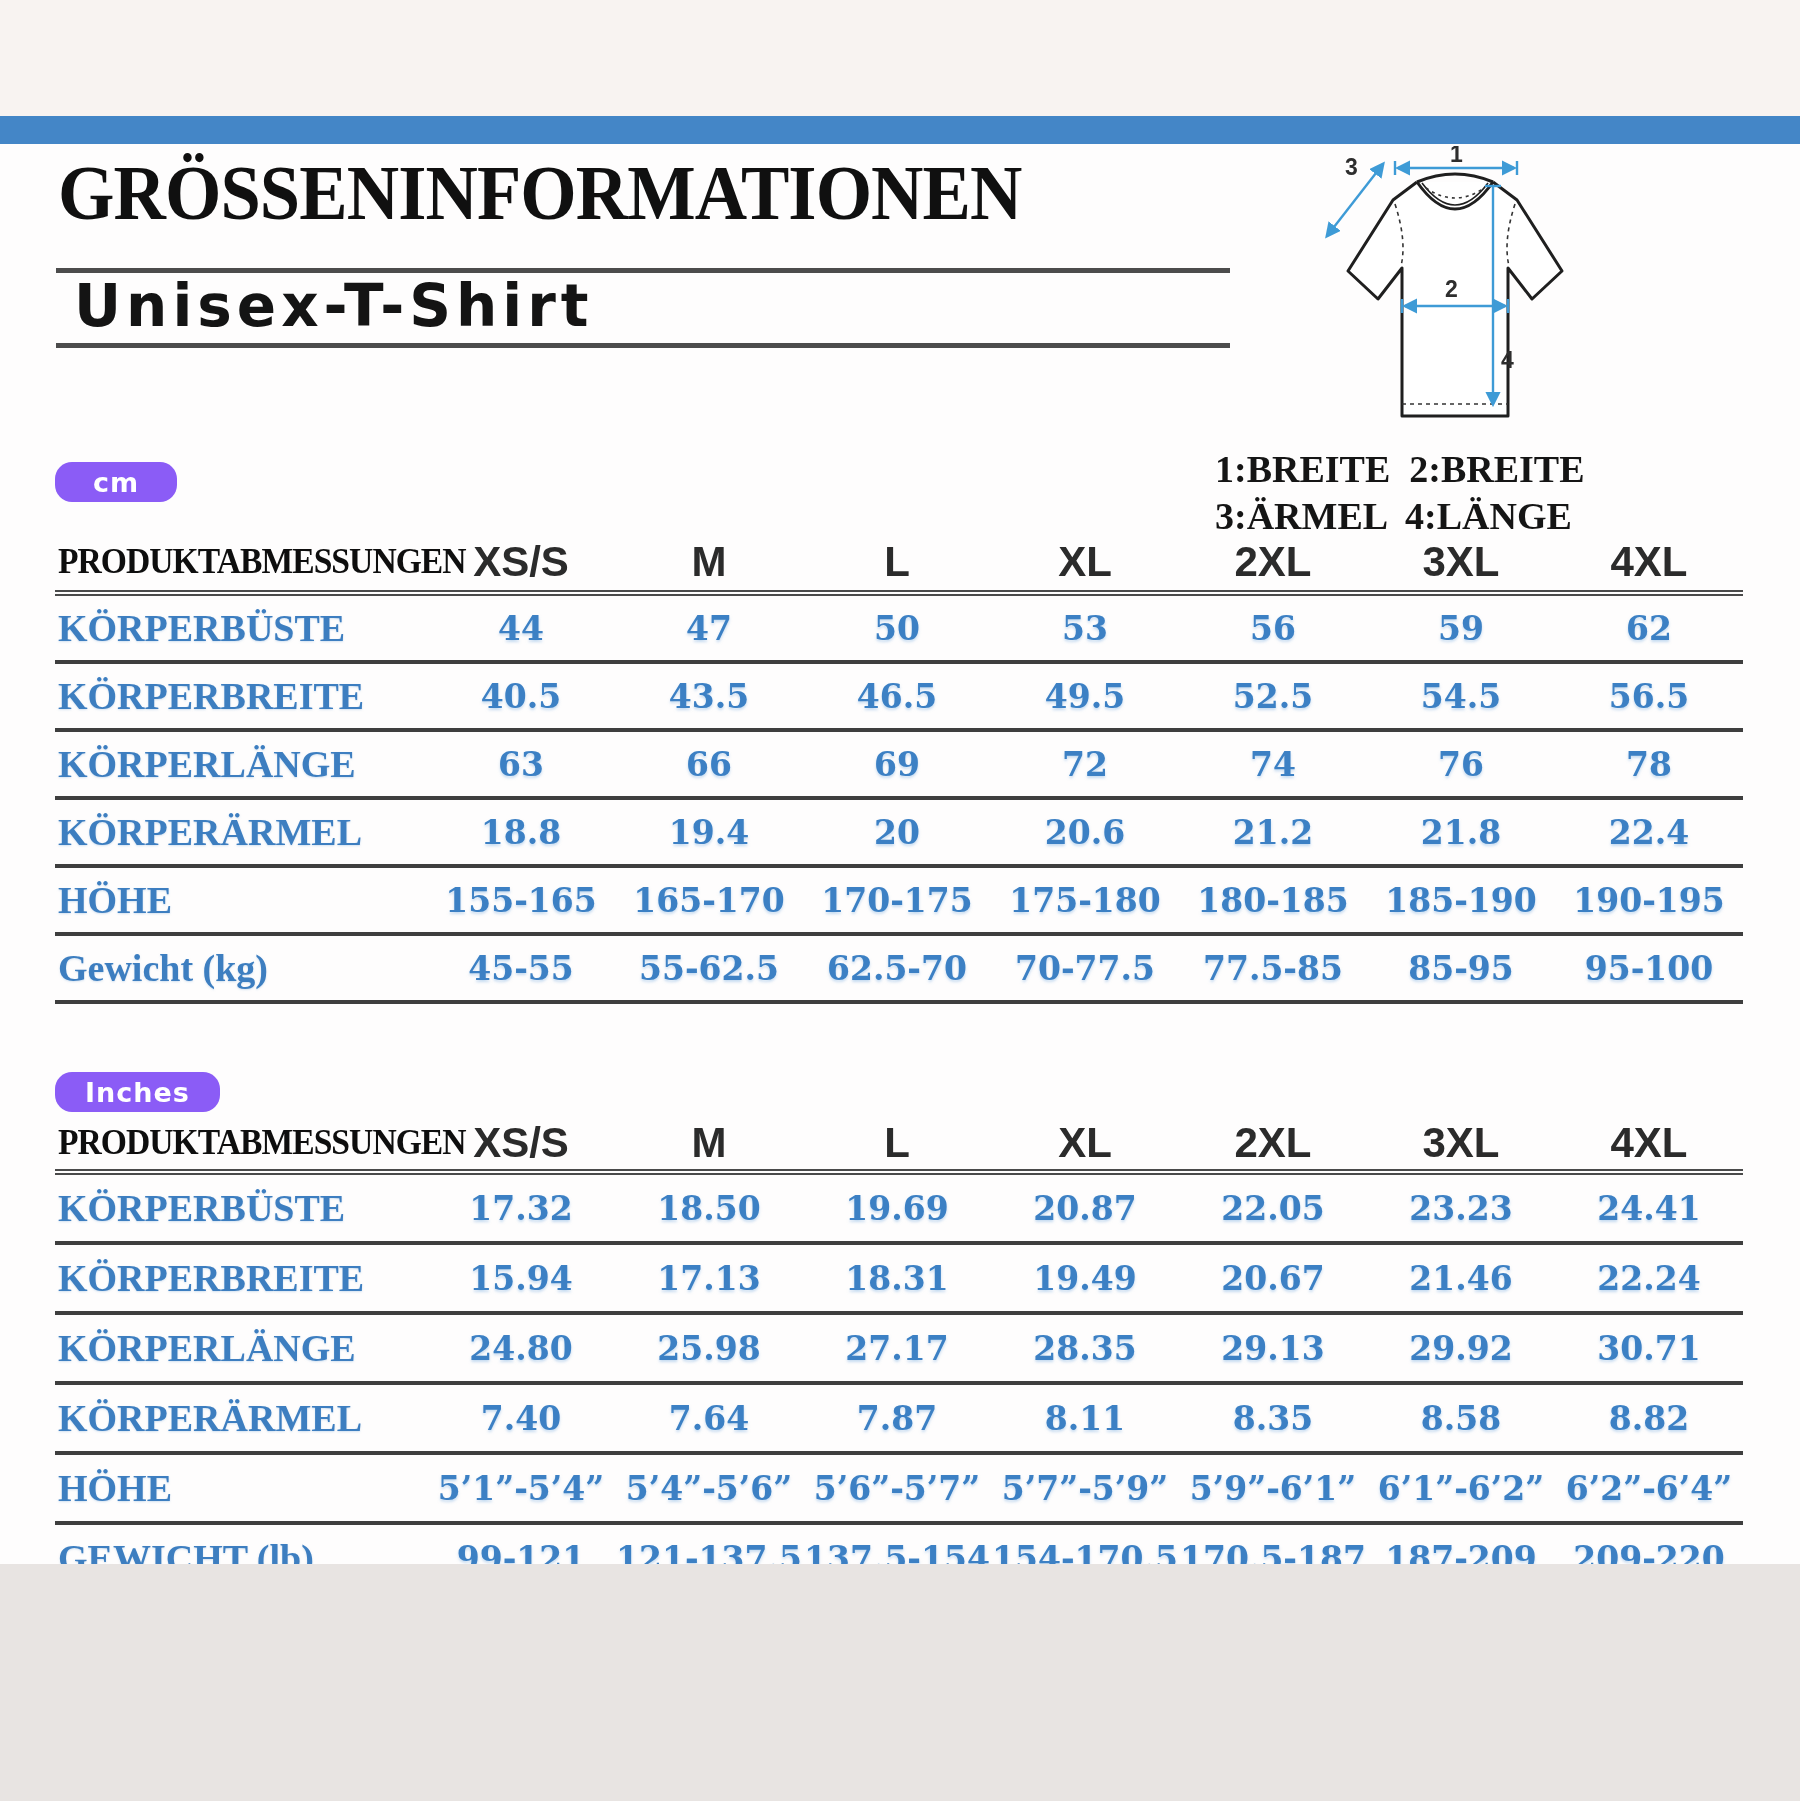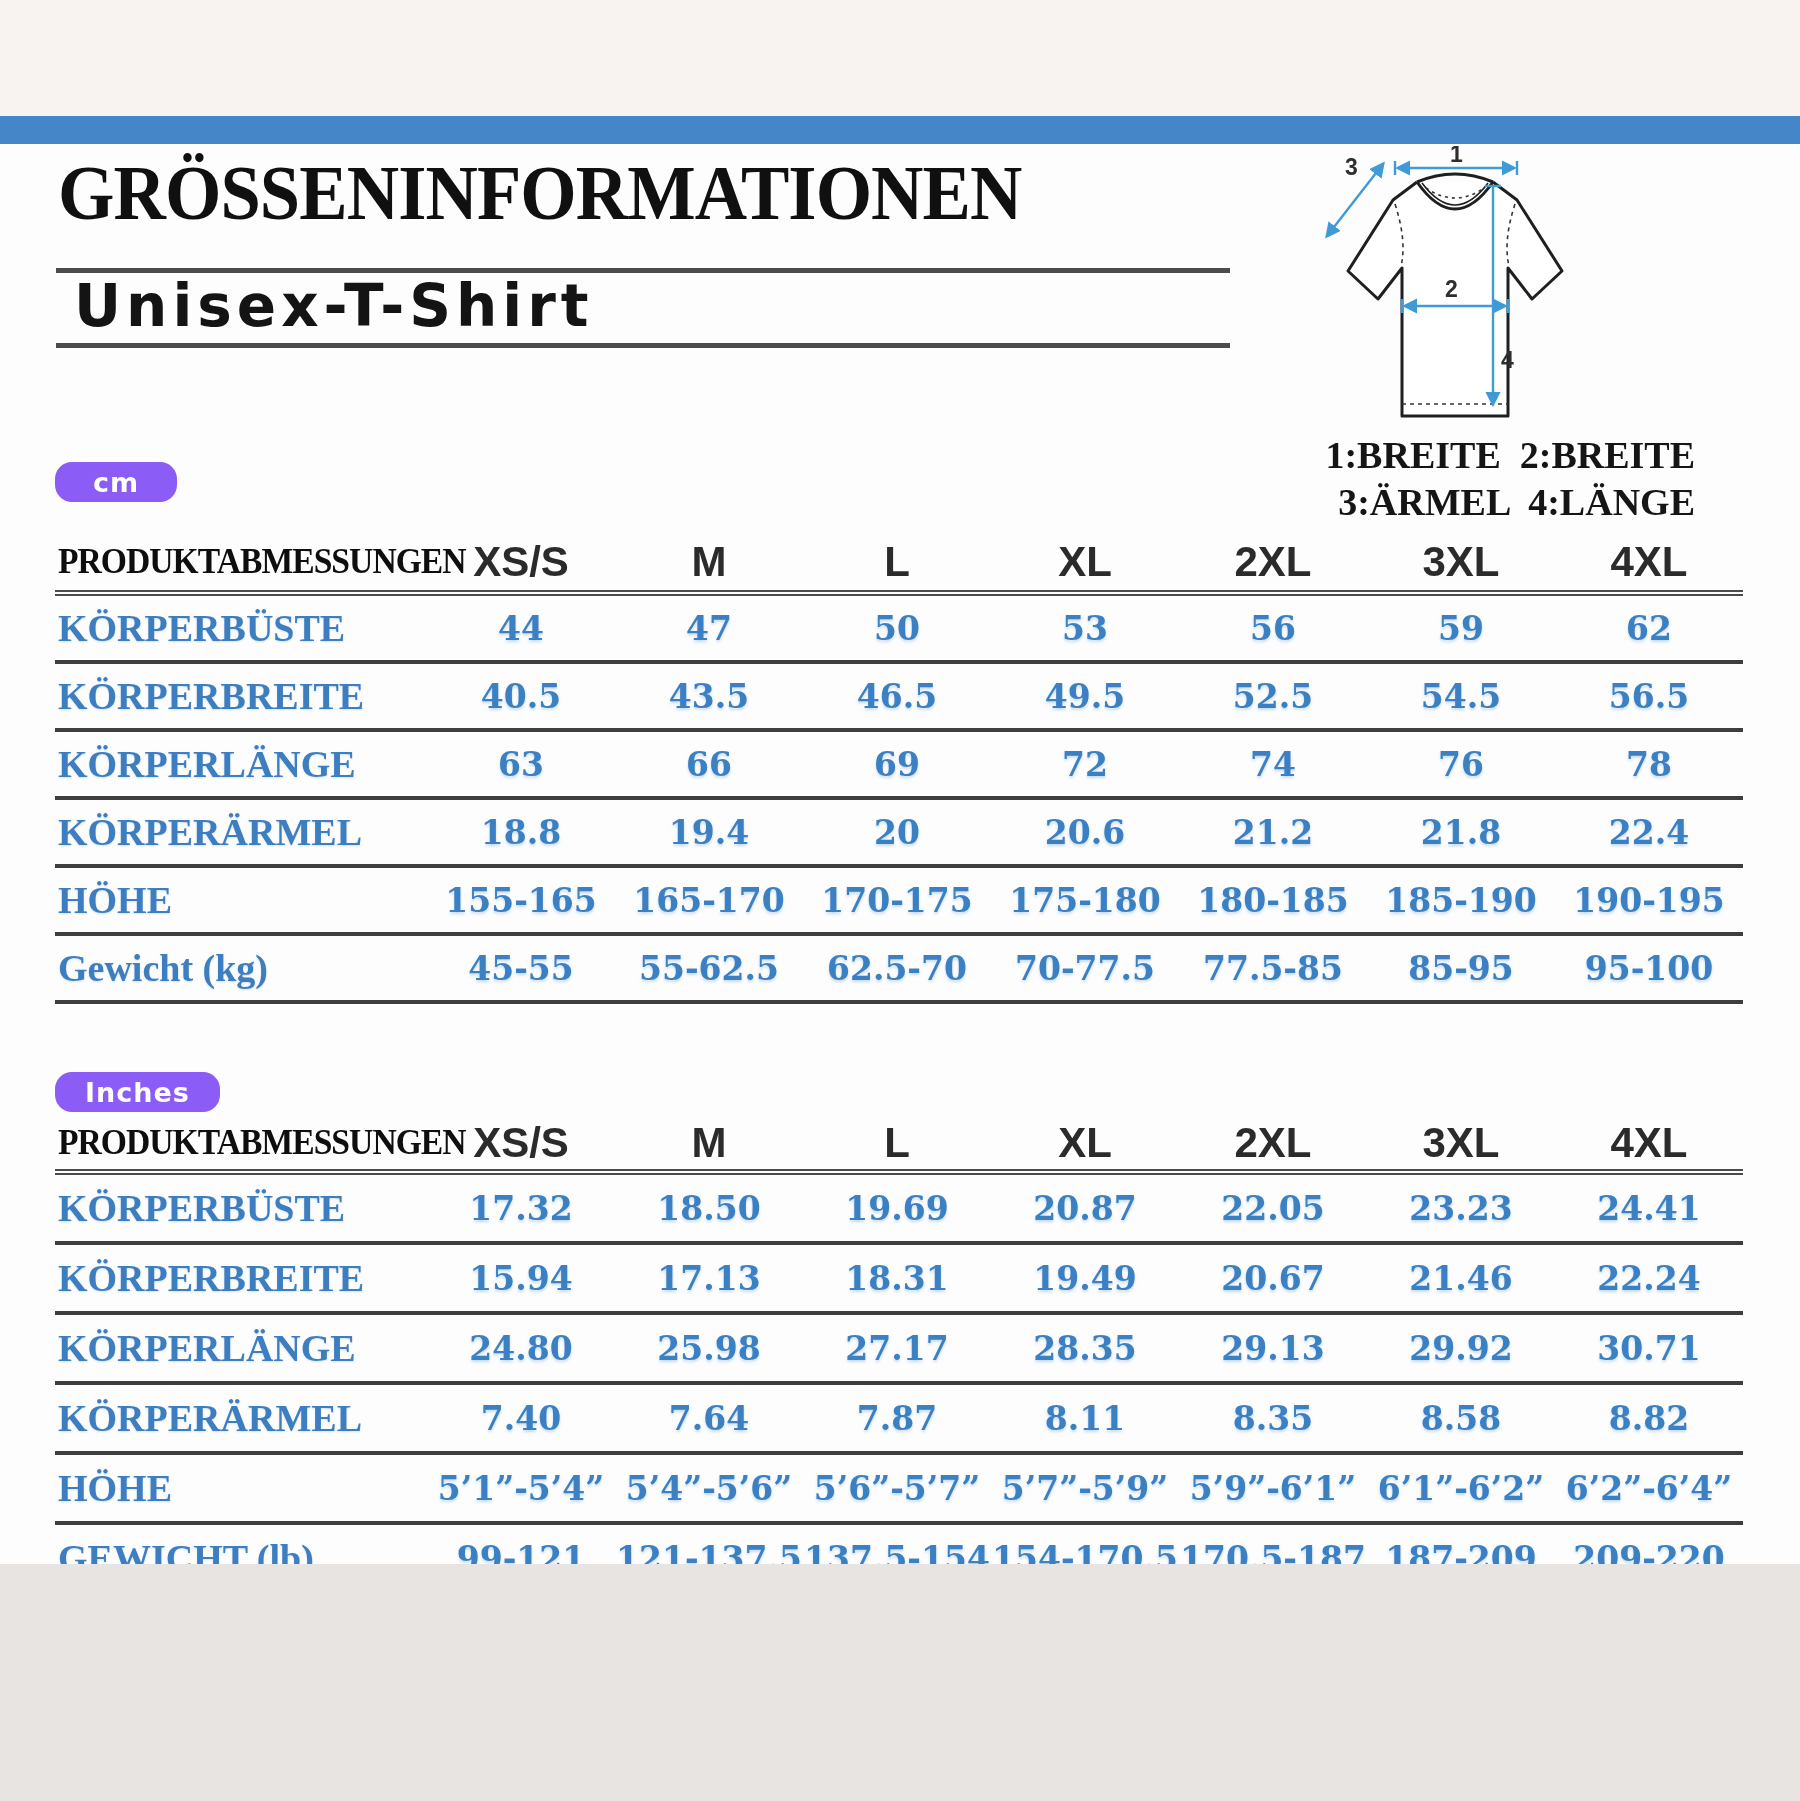--- a/index.html
+++ b/index.html
@@ -14,21 +14,21 @@
   .title{position:absolute;left:58px;top:8px;margin:0;font:bold 78px/82px "Liberation Serif",serif;
          color:#101010;letter-spacing:-1px;transform:scaleX(.93);transform-origin:left top;white-space:nowrap;}
   .rule{position:absolute;left:56px;width:1174px;height:5px;background:#4c4c4c;}
   .rule-1{top:124px;}
   .rule-2{top:199px;}
   .subtitle{position:absolute;left:74px;top:130px;margin:0;font:bold 58px/64px "DejaVu Sans",sans-serif;
             color:#141414;letter-spacing:5px;white-space:nowrap;text-align:center;}
 
   
   .diagram{position:absolute;left:1245px;top:2px;width:400px;height:285px;}
-  .legend{position:absolute;left:1215px;top:288px;width:480px;text-align:right;}
+  .legend{position:absolute;left:1215px;top:302px;width:480px;text-align:left;}
   .legend div{font:bold 38px/47px "Liberation Serif",serif;color:#151515;white-space:pre;}
 
   
   .badge{position:absolute;left:55px;height:40px;border-radius:17px;background:#8b5cf6;
          display:flex;align-items:center;justify-content:center;color:#fff;
          font:bold 27px "DejaVu Sans",sans-serif;letter-spacing:1px;}
   .badge-cm{top:318px;width:122px;}
   .badge-in{top:928px;width:165px;}
 
   

